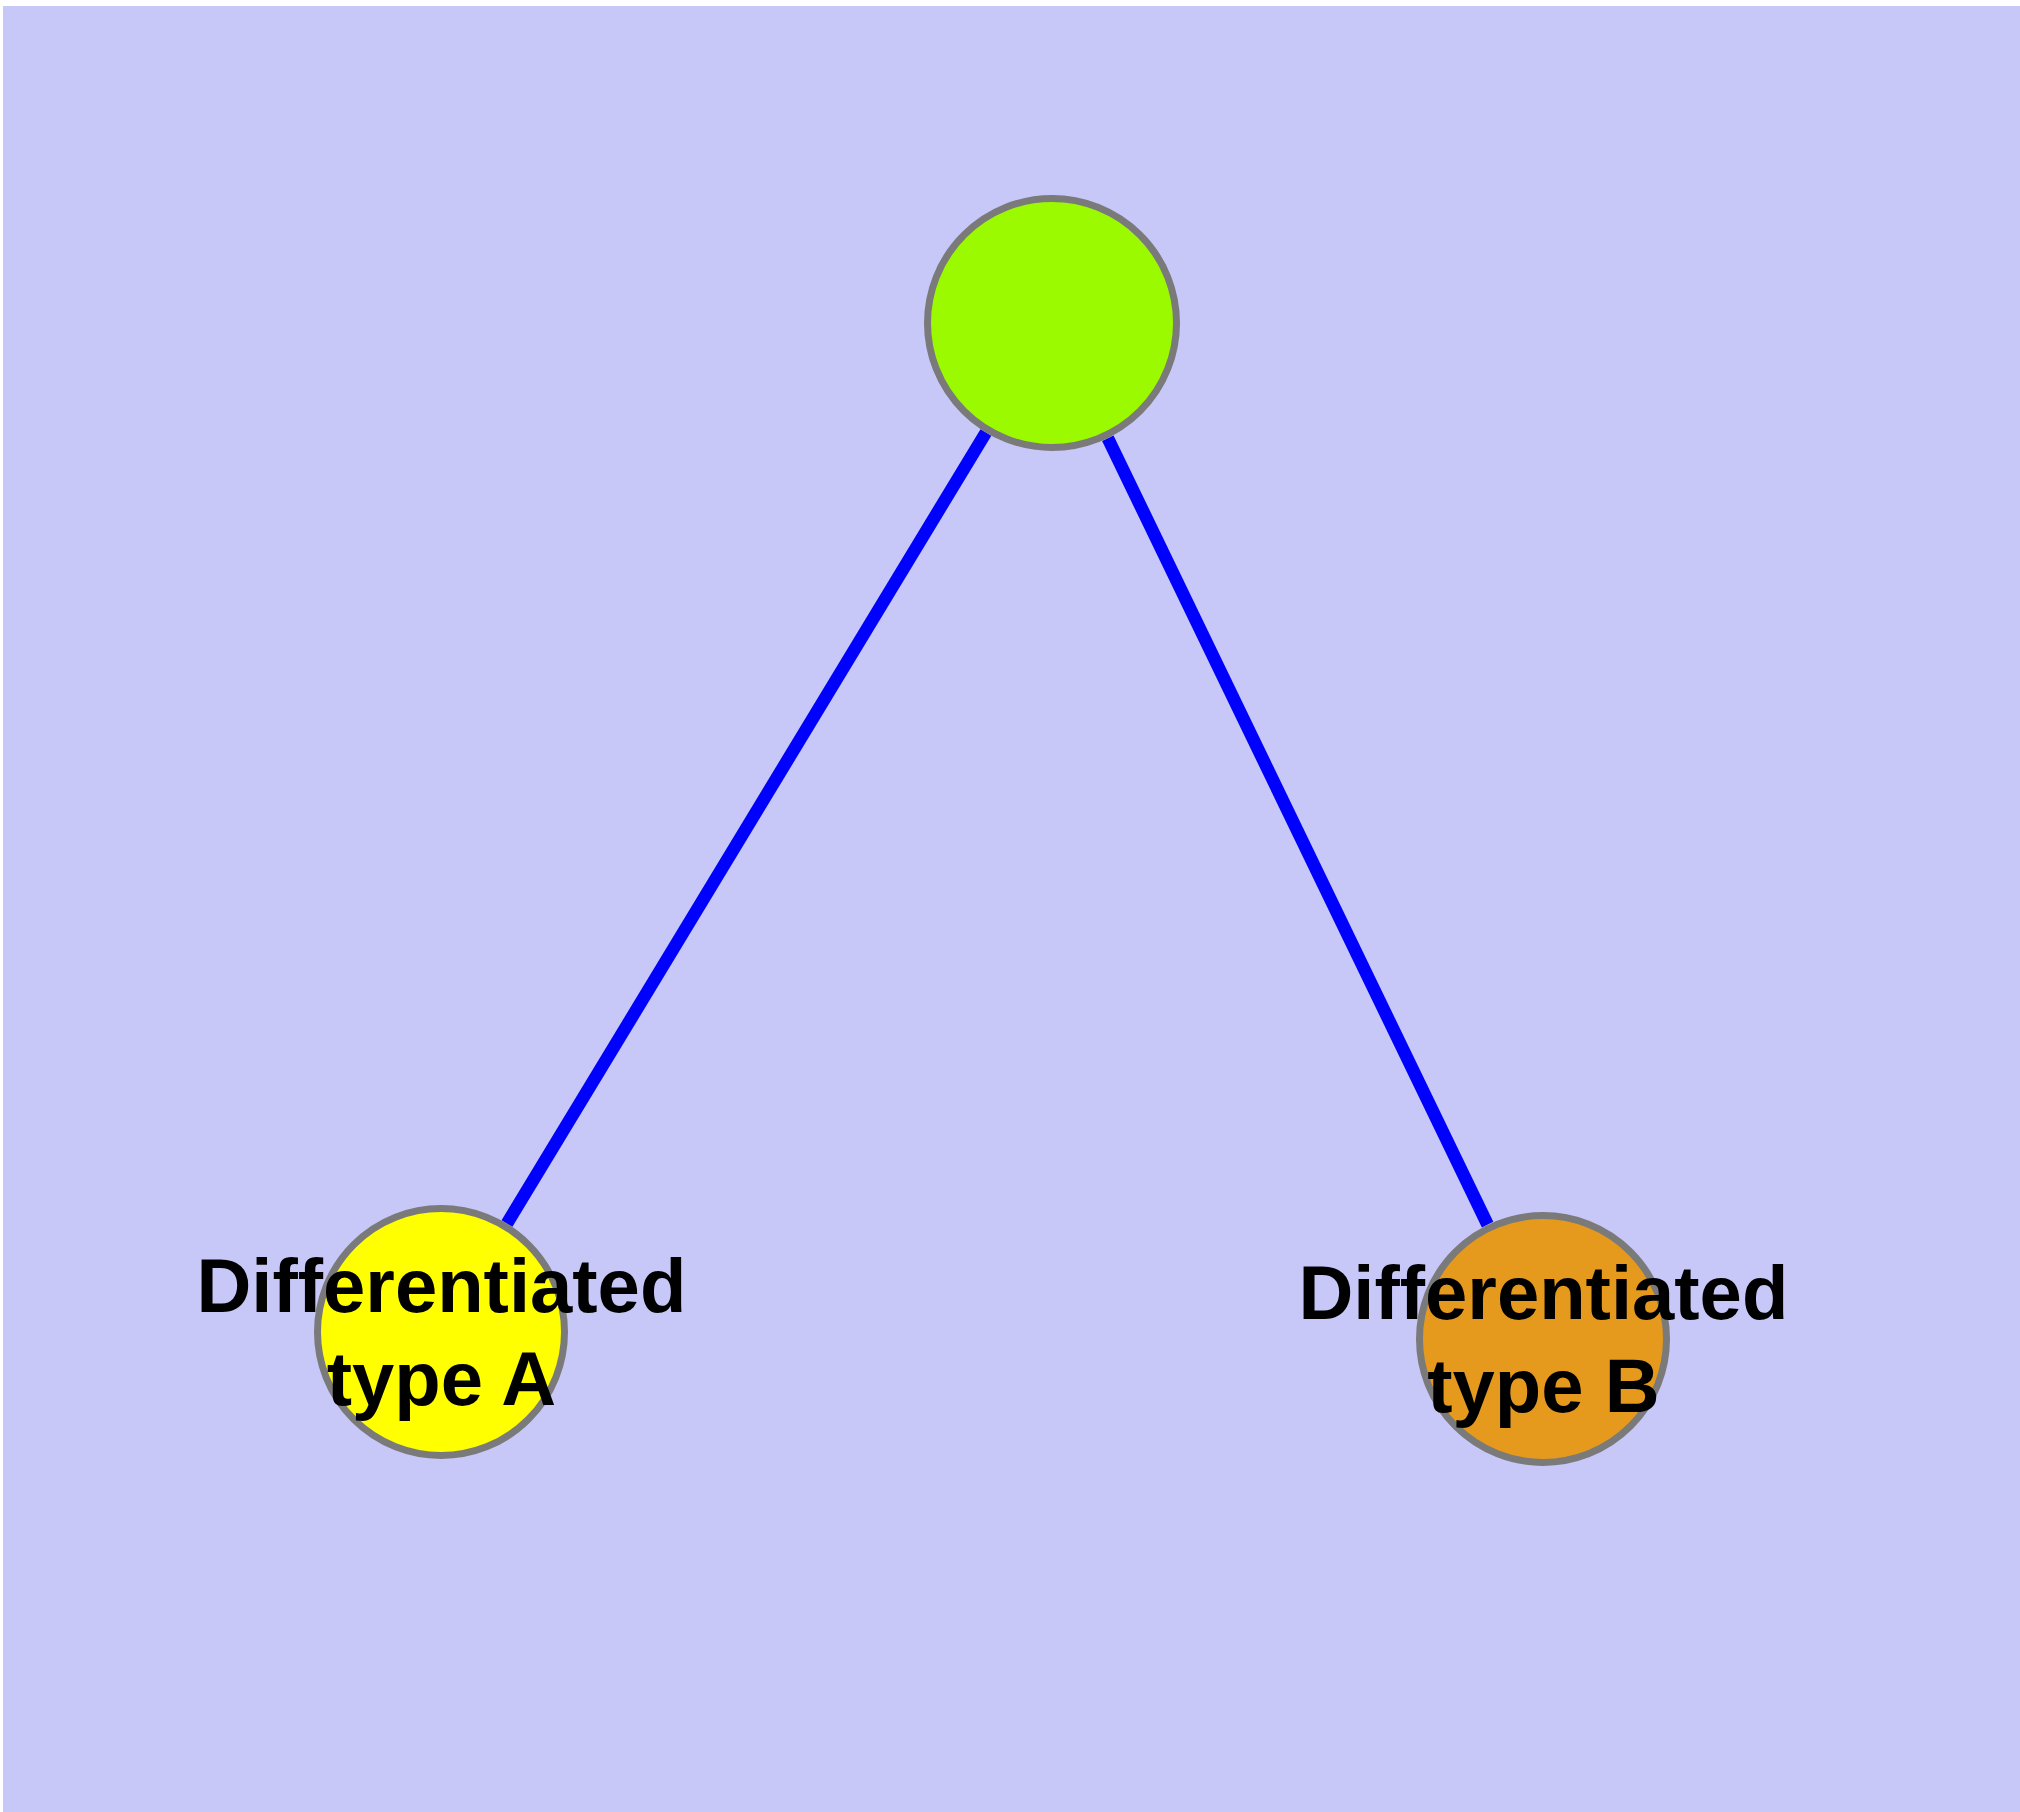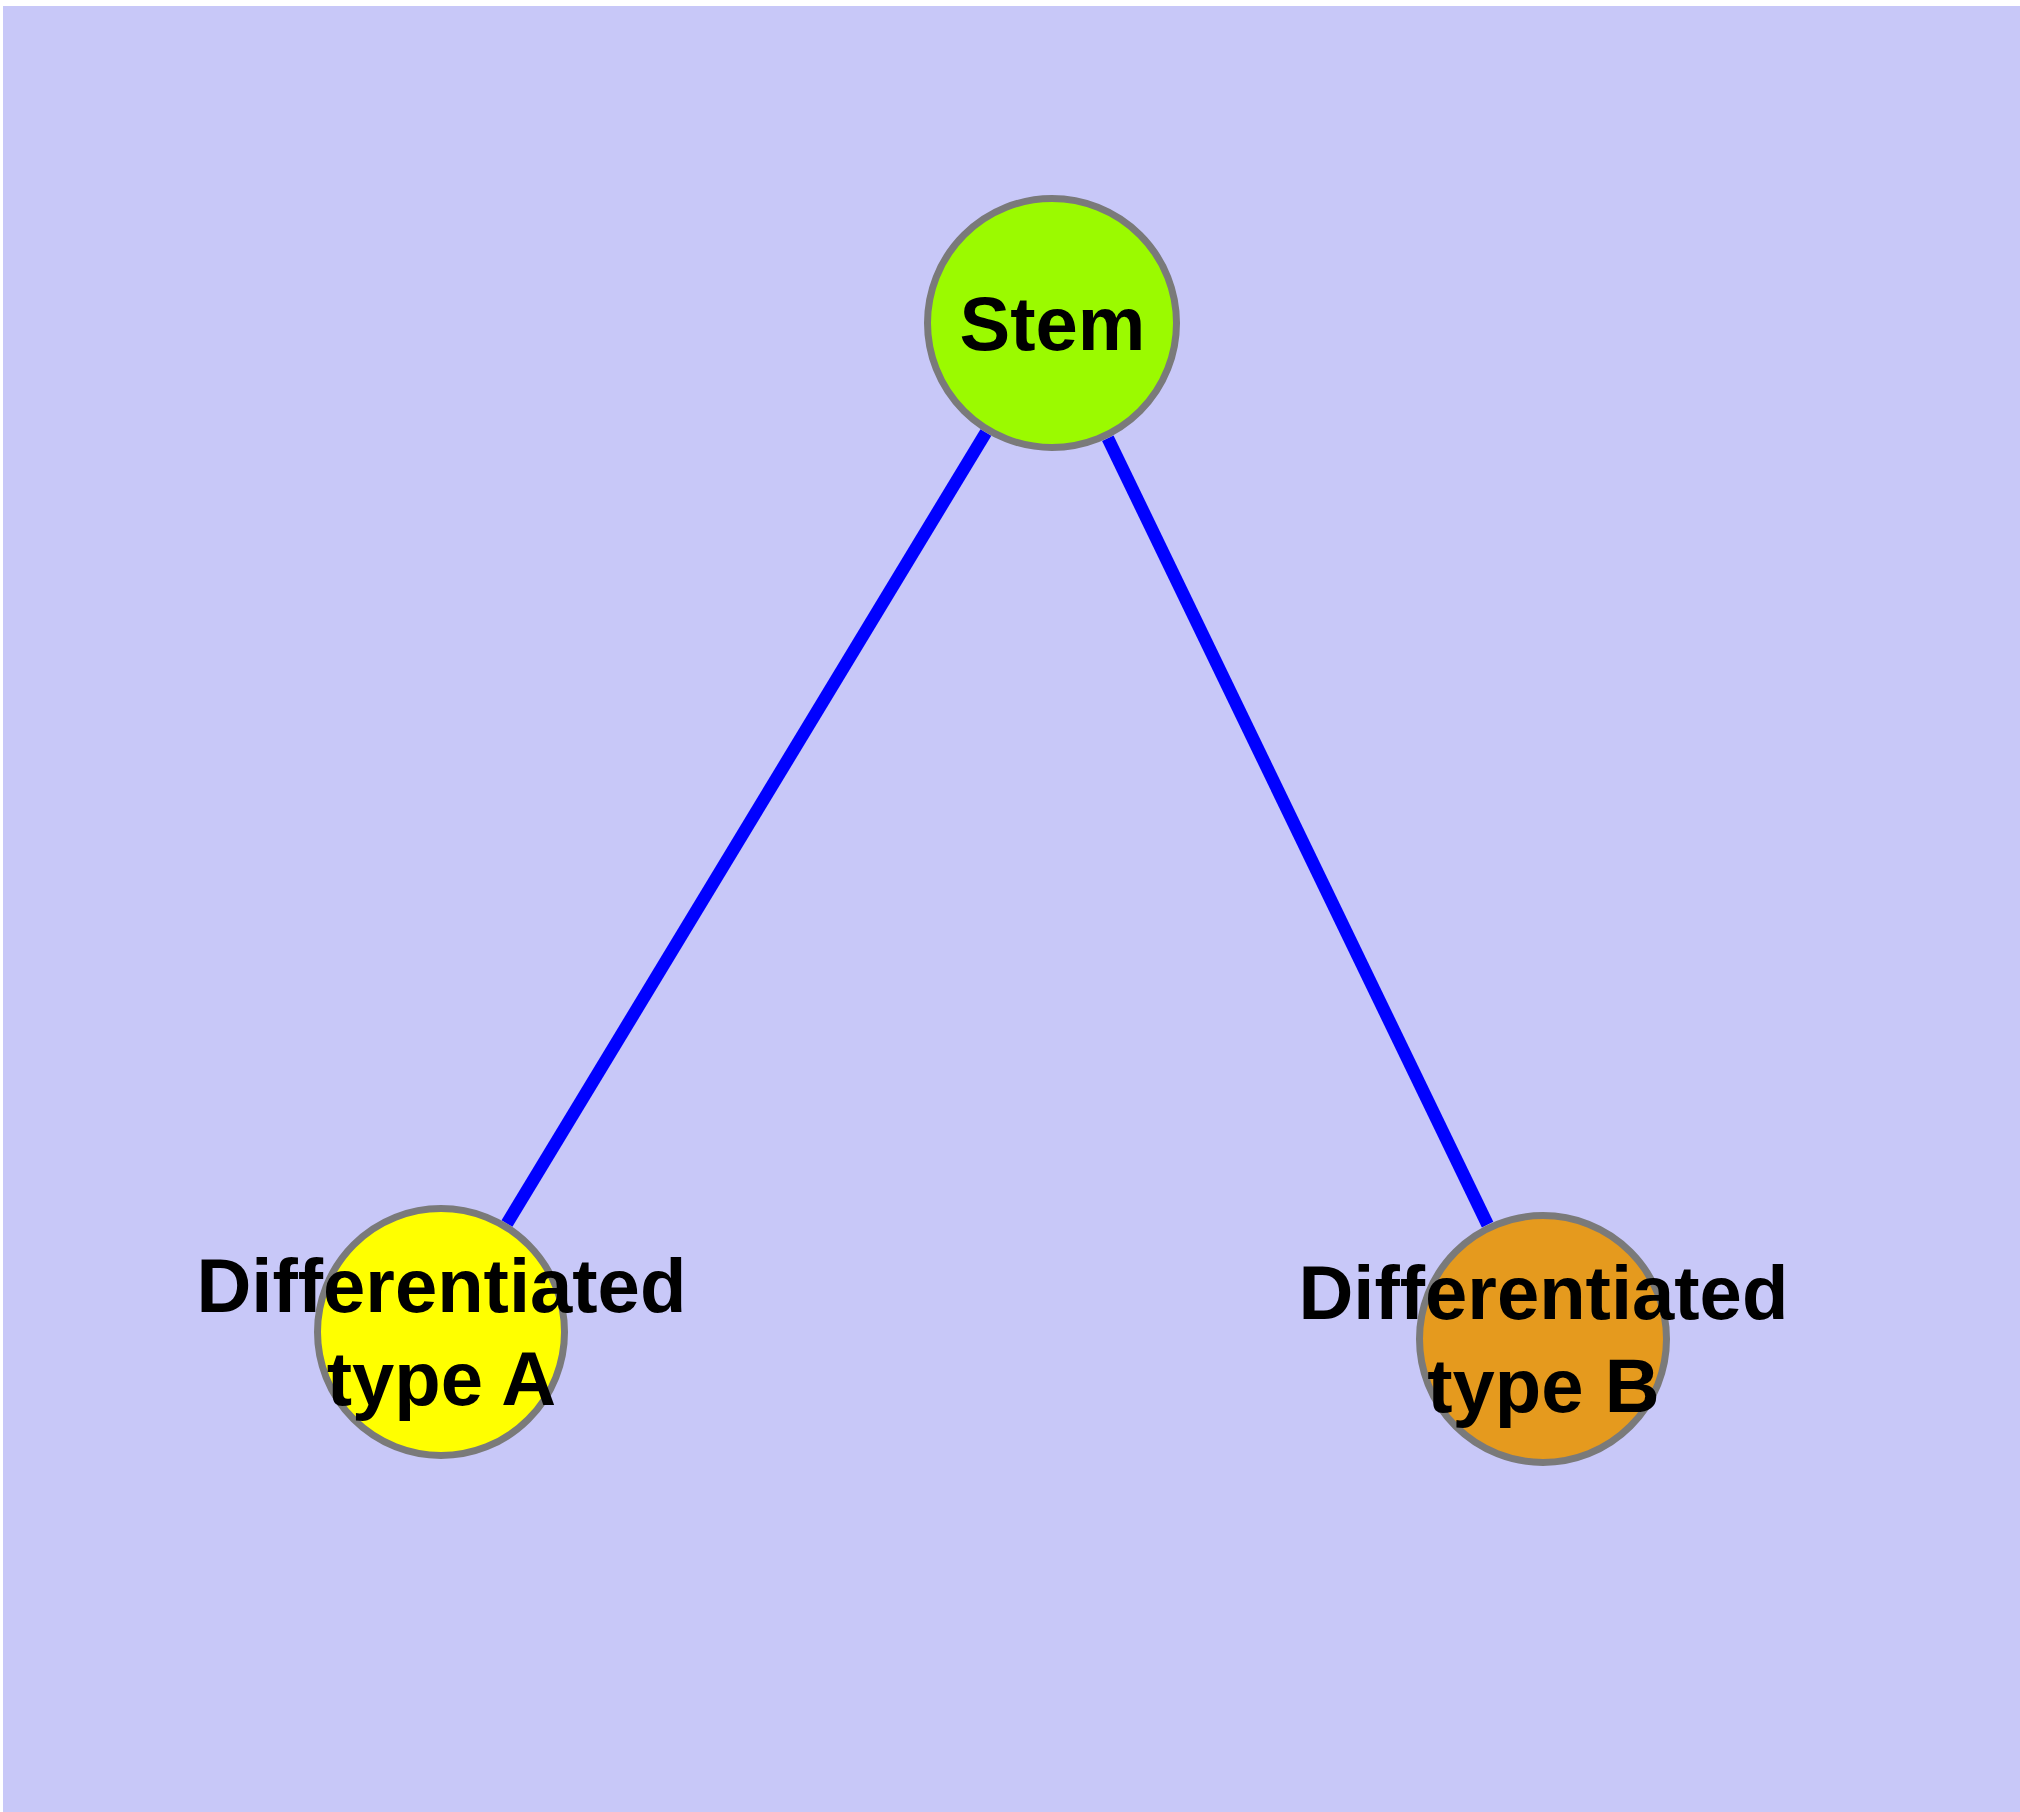--- a/index.html
+++ b/index.html
@@ -50,19 +50,18 @@
 <div class="canvas" id="canvas" style="background: rgb(200, 200, 248);">
   <svg id="edge-layer" viewBox="0 0 2380 2131" preserveAspectRatio="none">
       <line x1="1159.801351096841" y1="503.1741897970352" x2="594.6807770561182" y2="1436.6812684135411" stroke="#0000ff" stroke-width="15"></line>
       <line x1="1303.662965864794" y1="509.97564088408967" x2="1751.7718882137808" y2="1437.9248600489177" stroke="#0000ff" stroke-width="15"></line>
     </svg>
 
   <div class="node" style="left: 921px; top: 189px; width: 256px; height: 256px; background: rgb(155, 250, 0); border-color: rgb(122, 122, 122); border-width: 7.6px;"></div>
   <div class="node" style="left: 311px; top: 1199px; width: 254px; height: 254px; background: rgb(255, 255, 0); border-color: rgb(122, 122, 122); border-width: 7.6px;"></div>
   <div class="node" style="left: 1413px; top: 1206px; width: 254px; height: 254px; background: rgb(229, 154, 30); border-color: rgb(122, 122, 122); border-width: 7.6px;"></div>
 
-  <span class="node-label" style="left: 1049px; top: 317px; color: rgb(0, 0, 0);">Stem</span>
   <span class="node-label" style="left: 438px; top: 1326px; color: rgb(0, 0, 0);">Differentiated
 type A</span>
   <span class="node-label" style="left: 1540px; top: 1333px; color: rgb(0, 0, 0);">Differentiated
 type B</span>
 </div>
 
 
 </body></html>

